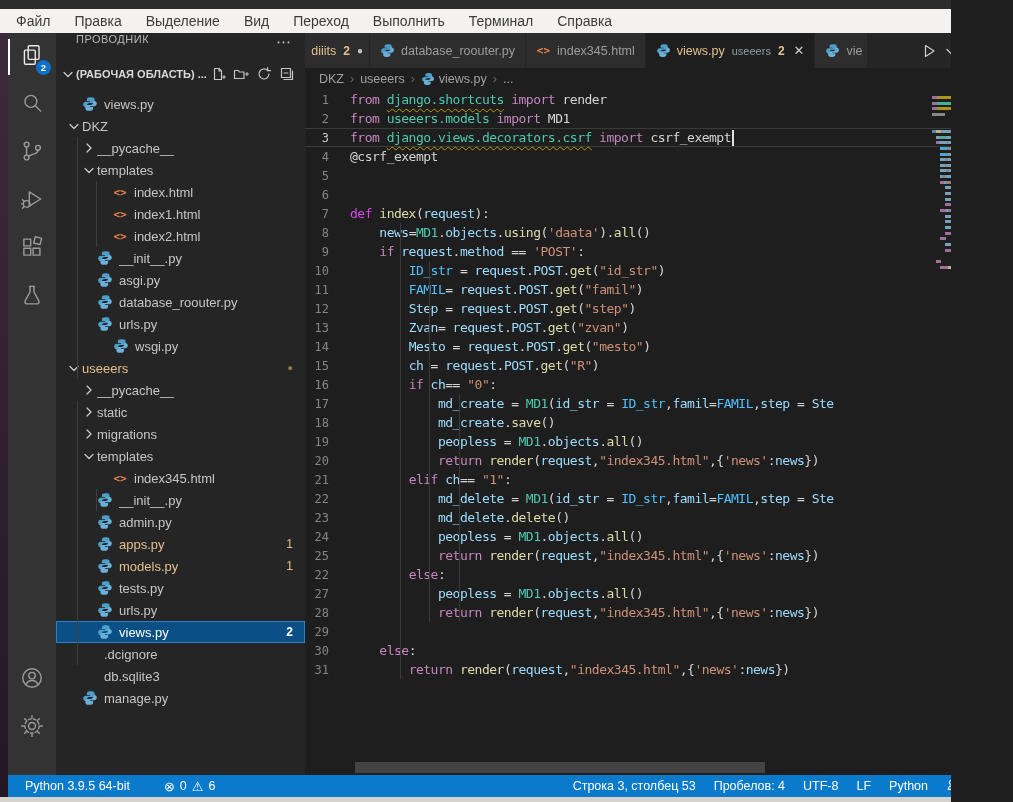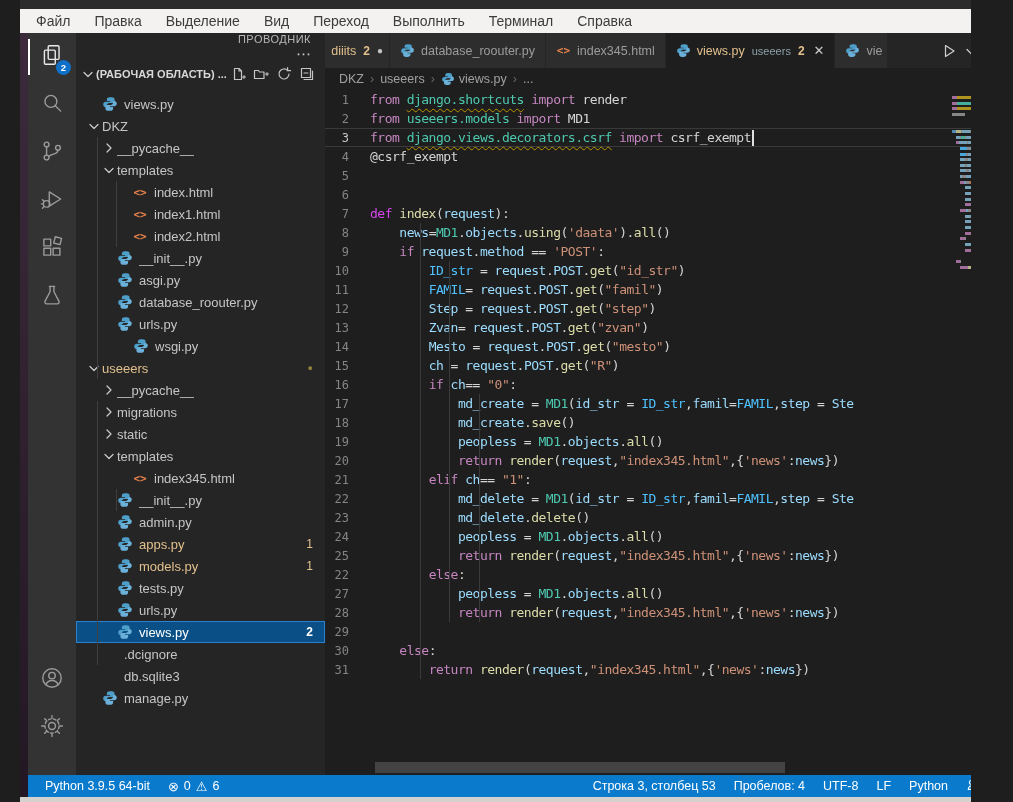--- a/index.html
+++ b/index.html
@@ -1,38 +1,38 @@
 <!DOCTYPE html>
 <html><head>
 <meta charset="utf-8">
 <style>
   * { box-sizing: border-box; margin: 0; padding: 0; }
   body { margin:0; background:#1e1e1e; font-family:"Liberation Sans", sans-serif; }
-  #root { position:relative; width:951px; height:802px; overflow:hidden; background:#1e1e1e;margin-left:20px; }
+  #root { position:relative; width:951px; height:802px; overflow:hidden; background:#1e1e1e; }
   .abs { position:absolute; }
 
   
   .top-strip { left:0; top:0; width:1013px; height:9px; background:#2c2c2c; }
   .menubar { left:0; top:9px; width:1013px; height:24px; background:#f3f2f1; display:flex; align-items:center; padding-left:4px; }
   .menu-item { font-size:14px; color:#3c3c3c; padding:2px 12px; cursor:default; }
   .left-strip { left:0; top:33px; width:8px; height:764px; background:linear-gradient(#3c2a3c,#241724); }
   .bottom-strip { left:0; top:797px; width:1013px; height:5px; background:#d5d1cc; }
 
   
   .activitybar { left:8px; top:33px; width:48px; height:742px; background:#333333; }
   .ab-item { height:48px; display:flex; align-items:center; justify-content:center; position:relative; color:#9b9b9b; cursor:pointer; }
   .ab-item.active { color:#e9e9e9; }
   .ab-item.active::before { content:""; position:absolute; left:0; top:6px; bottom:6px; width:2px; background:#ffffff; }
   .ab-bottom { position:absolute; bottom:23px; left:0; width:48px; }
   .ab-badge { position:absolute; right:5px; bottom:6px; min-width:15px; height:15px; border-radius:50%; background:#0e70c8; color:#fff; font-size:9.5px; font-weight:bold; display:flex; align-items:center; justify-content:center; }
   .ab-item svg { width:26px; height:26px; }
 
   
   .sidebar { left:56px; top:33px; width:249px; height:742px; background:#252526; overflow:hidden; }
-  .sb-title-row { position:absolute; left:0; top:0; width:100%; height:27px; display:flex; align-items:flex-end; padding:0 14px 0 20px;flex-direction:column; }
+  .sb-title-row { position:absolute; left:0; top:0; width:100%; height:27px; display:flex; align-items:flex-start; padding:0 14px 0 20px; }
   .sb-title { font-size:11px; color:#b8b8b8; letter-spacing:.5px; flex:1; }
   .sb-more { color:#cccccc; font-size:15px; cursor:pointer; }
   .ws-header { position:absolute; left:0; top:27px; width:100%; height:28px; display:flex; align-items:center; padding:0 10px 0 4px; }
   .ws-label { font-size:11px; font-weight:bold; color:#d8d8d8; flex:1; white-space:nowrap; overflow:hidden; }
   .ws-icons { display:flex; gap:7px; color:#c5c5c5; }
   .ws-icons span { width:16px; height:16px; cursor:pointer; }
   .ws-icons svg { width:16px; height:16px; }
   .chev { width:16px; height:16px; color:#cccccc; flex:none; }
   .chev svg { width:16px; height:16px; }
 
@@ -90,21 +90,21 @@
 
   
   .minimap { left:930px; top:85px; width:70px; height:185px; overflow:hidden; }
   .mm-line { position:absolute; left:2px; height:3px; white-space:nowrap; }
   .mm-line span { display:inline-block; height:3px; }
   .ruler-mark { left:1002px; width:9px; background:#b5902c; }
   .hscroll { left:355px; top:762px; width:410px; height:11px; background:#434343; cursor:pointer; }
 
   
   .statusbar { left:8px; top:775px; width:1005px; height:22px; background:#0a7acc; color:#ffffff; display:flex; align-items:center; font-size:12.5px; }
-  .sb-group-left { display:flex; align-items:center; padding-left:10px; gap:4px; }
+  .sb-group-left { display:flex; align-items:center; padding-left:10px; gap:20px; }
   .sb-group-right { margin-left:auto; display:flex; align-items:center; padding-right:14px; gap:4px; }
   .sb-item { padding:0 7px; display:flex; align-items:center; gap:5px; cursor:pointer; height:22px; }
   .sb-item svg { width:14px; height:14px; }
   .glyph { font-size:13px; }
 </style>
 </head>
 <body>
 
 <div id="root">
   <div class="abs top-strip"></div>
@@ -360,29 +360,29 @@
               </g>
             </svg></span>
           <span class="lbl">__pycache__</span>
         </div>
         <div class="row" style="padding-left: 25px;">
           <span class="chev"><svg viewBox="0 0 16 16">
               <g fill="none" stroke="currentColor" stroke-width="1.2" stroke-linecap="round" stroke-linejoin="round">
                 <path d="M6 4l4 4-4 4"></path>
               </g>
             </svg></span>
+          <span class="lbl">static</span>
+        </div>
+        <div class="row" style="padding-left: 25px;">
+          <span class="chev"><svg viewBox="0 0 16 16">
+              <g fill="none" stroke="currentColor" stroke-width="1.2" stroke-linecap="round" stroke-linejoin="round">
+                <path d="M6 4l4 4-4 4"></path>
+              </g>
+            </svg></span>
           <span class="lbl">migrations</span>
-        </div>
-        <div class="row" style="padding-left: 25px;">
-          <span class="chev"><svg viewBox="0 0 16 16">
-              <g fill="none" stroke="currentColor" stroke-width="1.2" stroke-linecap="round" stroke-linejoin="round">
-                <path d="M6 4l4 4-4 4"></path>
-              </g>
-            </svg></span>
-          <span class="lbl">static</span>
         </div>
         <div class="row" style="padding-left: 25px;">
           <span class="chev"><svg viewBox="0 0 16 16">
               <g fill="none" stroke="currentColor" stroke-width="1.2" stroke-linecap="round" stroke-linejoin="round">
                 <path d="M4 6.5 8 10.5 12 6.5"></path>
               </g>
             </svg></span>
           <span class="lbl">templates</span>
         </div>
         <div class="row" style="padding-left: 40px;">

